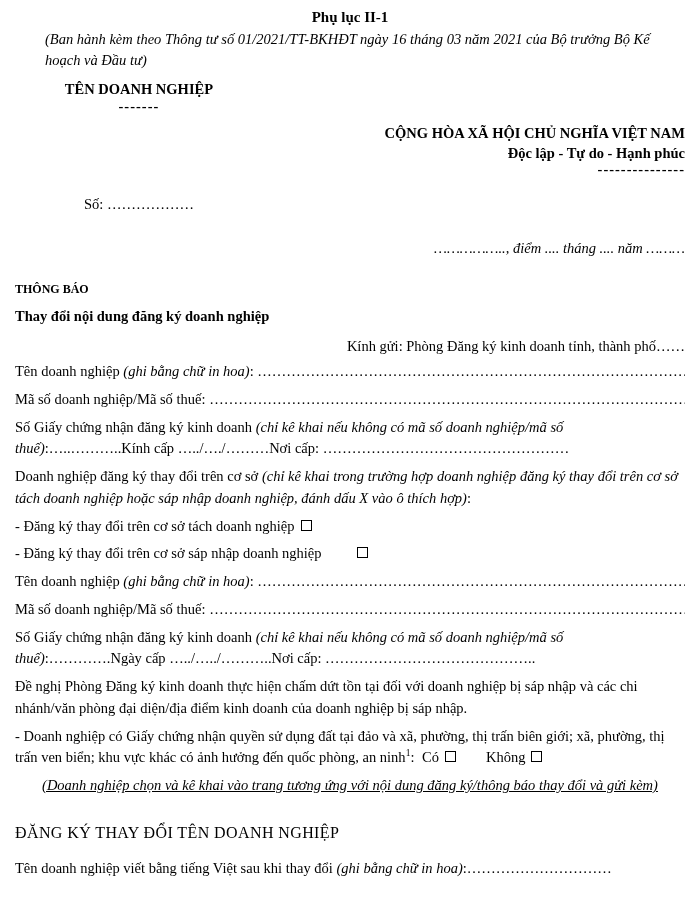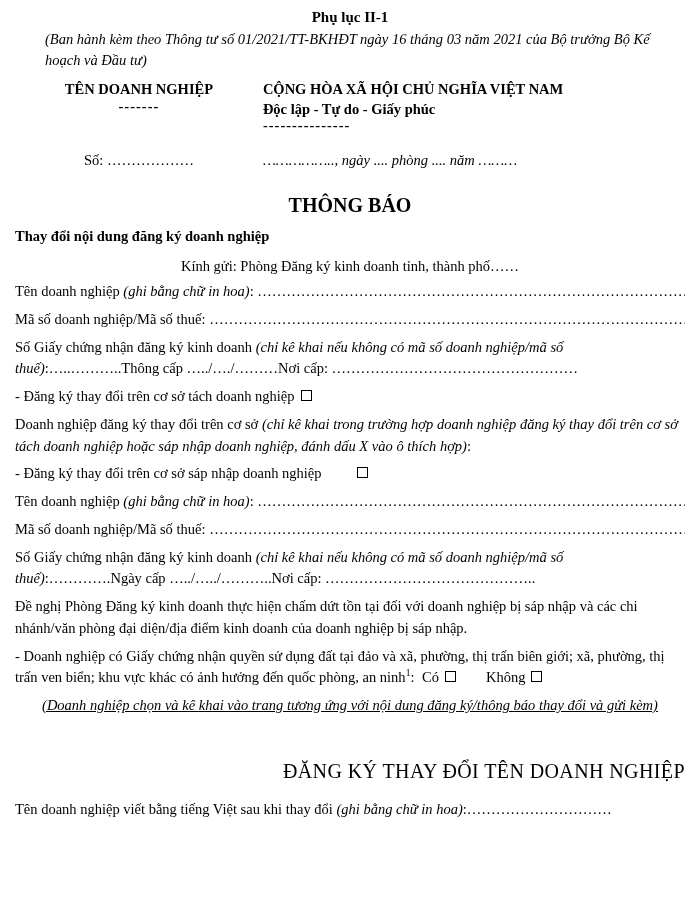--- a/index.html
+++ b/index.html
@@ -28,38 +28,38 @@
   .issuance {
     text-align: left;
     font-style: italic;
     margin-top: 3px;
     line-height: 1.45;
     padding: 0 30px;
   }
 
   .header-row { display: flex; margin-top: 9px; }
   .hcol-left  { width: 37%; text-align: center; }
-  .hcol-right { width: 63%; text-align: left; }
+  .hcol-right { width: 63%; text-align: right; margin-top: 44px; }
   .hcol-left .hline, .hcol-right .hline { line-height: 1.35; }
   .dashes { line-height: 0.9; font-weight: bold; letter-spacing: 1px; }
 
   .so-date-row { display: flex; margin-top: 20px; }
 
   .notice-title {
-    text-align: center;
+    text-align: left;
     font-weight: bold;
-    font-size: 20px;
+    font-size: 12px;
     margin-top: 25px;
   }
   .notice-subtitle {
     text-align: left;
     font-weight: bold;
     margin-top: 11px;
   }
-  .recipient { text-align: center; margin-top: 13px; }
+  .recipient { text-align: right; margin-top: 13px; }
 
   .line { margin: 6px 0; line-height: 1.5; }
 
   .flexline { display: flex; }
   .flexline .dots {
     flex: 1;
     overflow: hidden;
     white-space: nowrap;
   }
 
@@ -83,80 +83,80 @@
   }
   .decl-note {
     text-align: center;
     font-style: italic;
     margin-top: 2px;
     line-height: 1.45;
     text-decoration: underline;
   }
 
   .section-heading {
-    text-align: right;
-    font-size: 20px;
+    text-align: left;
+    font-size: 16px;
     letter-spacing: 0.4px;
-    margin-top: 44px;
+    margin-top: 28px;
   }
   .new-name-line { margin-top: 16px; }
 
   sup { font-size: 9.5px; line-height: 0; }
 </style>
 </head>
 <body>
 
 <div class="page">
 
   <div class="appendix">Phụ lục II-1</div>
   <div class="issuance">(Ban hành kèm theo Thông tư số 01/2021/TT-BKHĐT ngày 16 tháng 03 năm 2021 của Bộ trưởng Bộ Kế hoạch và Đầu tư)</div>
 
   <div class="header-row">
     <div class="hcol-left">
       <div class="hline b">TÊN DOANH NGHIỆP</div>
       <div class="dashes">-------</div>
     </div>
     <div class="hcol-right">
       <div class="hline b">CỘNG HÒA XÃ HỘI CHỦ NGHĨA VIỆT NAM</div>
-      <div class="hline b">Độc lập - Tự do - Giấy phúc</div>
+      <div class="hline b">Độc lập - Tự do - Hạnh phúc</div>
       <div class="dashes">---------------</div>
     </div>
   </div>
 
   <div class="so-date-row">
     <div class="hcol-left">Số: ………………</div>
-    <div class="hcol-right it">…………….., ngày .... phòng .... năm ………</div>
+    <div class="hcol-right it">…………….., điểm .... tháng .... năm ………</div>
   </div>
 
   <div class="notice-title">THÔNG BÁO</div>
   <div class="notice-subtitle">Thay đổi nội dung đăng ký doanh nghiệp</div>
   <div class="recipient">Kính gửi: Phòng Đăng ký kinh doanh tỉnh, thành phố……</div>
 
   <p class="line flexline">
     <span class="pre">Tên doanh nghiệp </span>
       <span class="pre it">(ghi bằng chữ in hoa)</span>
       <span class="pre">: </span>
       <span class="dots">………………………………………………………………………………………………………………………………</span>
   </p>
 
   <p class="line flexline">
     <span class="pre">Mã số doanh nghiệp/Mã số thuế: </span>
       <span class="dots">………………………………………………………………………………………………………………………………</span>
   </p>
 
   <p class="line">
-    <span>Số Giấy chứng nhận đăng ký kinh doanh </span><span class="it">(chỉ kê khai nếu không có mã số doanh nghiệp/mã số thuế)</span><span>:…..………..Thông cấp …../…./………Nơi cấp: ……………………………………………</span>
+    <span>Số Giấy chứng nhận đăng ký kinh doanh </span><span class="it">(chỉ kê khai nếu không có mã số doanh nghiệp/mã số thuế)</span><span>:…..………..Kính cấp …../…./………Nơi cấp: ……………………………………………</span>
+  </p>
+
+  <p class="line">
+    <span>Doanh nghiệp đăng ký thay đổi trên cơ sở </span><span class="it">(chỉ kê khai trong trường hợp doanh nghiệp đăng ký thay đổi trên cơ sở tách doanh nghiệp hoặc sáp nhập doanh nghiệp, đánh dấu X vào ô thích hợp)</span><span>:</span>
   </p>
 
   <p class="line">
     <span>- Đăng ký thay đổi trên cơ sở tách doanh nghiệp</span><span class="cb"></span>
-  </p>
-
-  <p class="line">
-    <span>Doanh nghiệp đăng ký thay đổi trên cơ sở </span><span class="it">(chỉ kê khai trong trường hợp doanh nghiệp đăng ký thay đổi trên cơ sở tách doanh nghiệp hoặc sáp nhập doanh nghiệp, đánh dấu X vào ô thích hợp)</span><span>:</span>
   </p>
 
   <p class="line">
     <span>- Đăng ký thay đổi trên cơ sở sáp nhập doanh nghiệp</span><span class="cb gap-lg"></span>
   </p>
 
 
   <p class="line flexline">
     <span class="pre">Tên doanh nghiệp </span>
       <span class="pre it">(ghi bằng chữ in hoa)</span>

